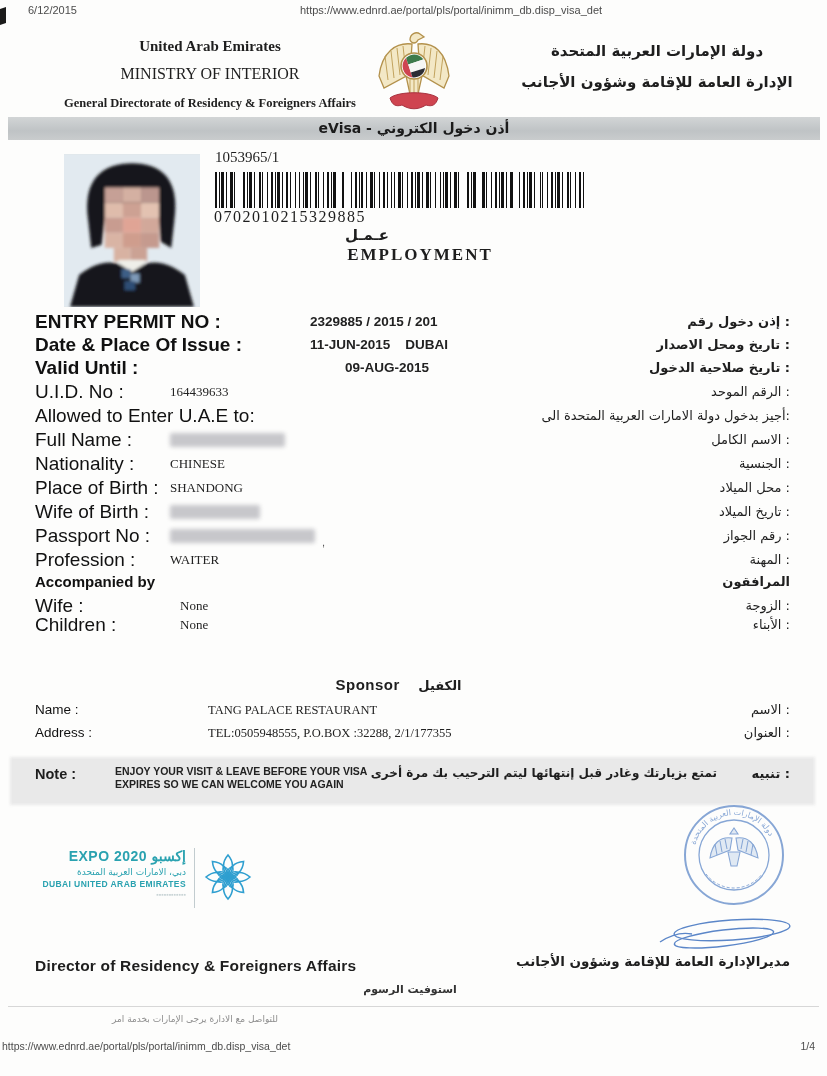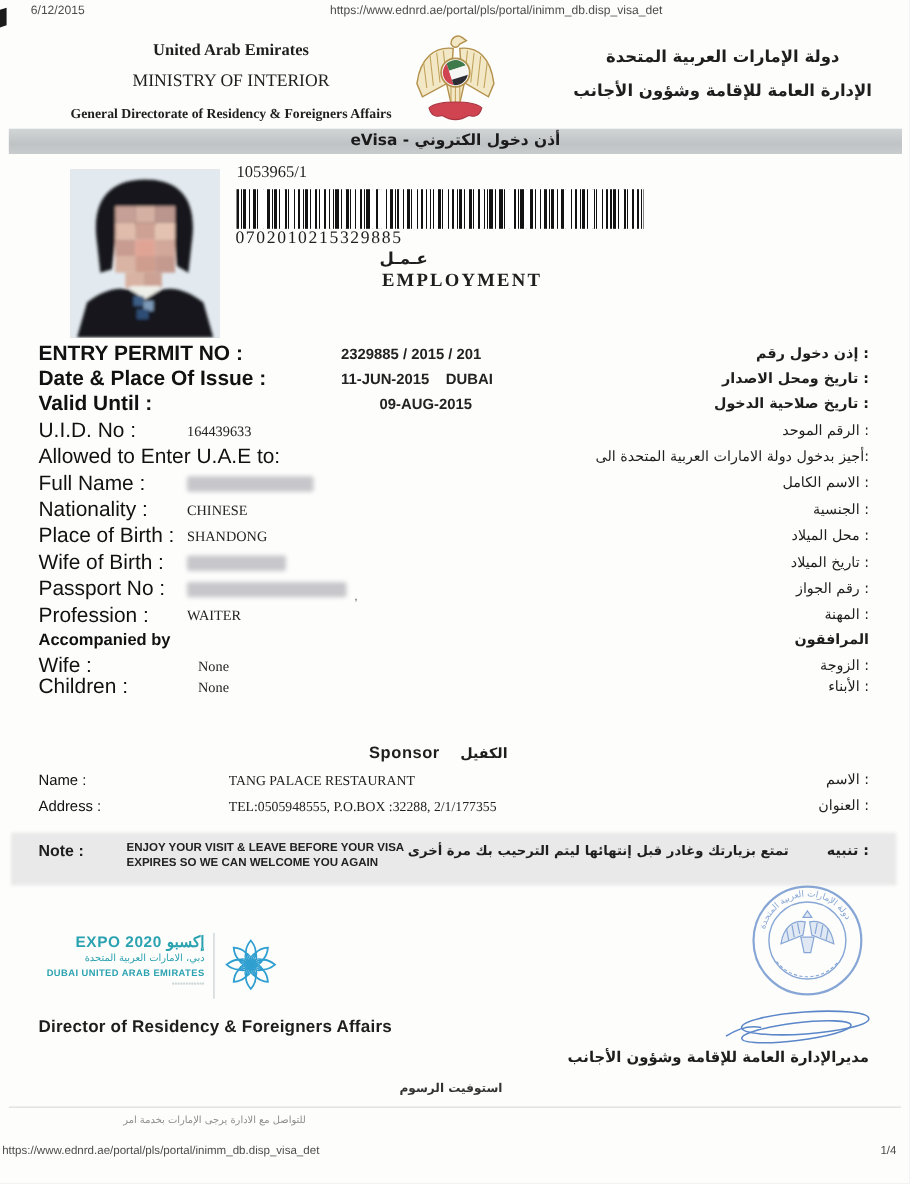--- a/index.html
+++ b/index.html
@@ -76,21 +76,21 @@
   
   .expo{top:840px;left:38px;width:215px;height:80px;}
   .expo .txt{position:absolute;left:0;top:8px;width:148px;text-align:right;}
   .expo .e1{font-size:14px;font-weight:bold;letter-spacing:.5px;}
   .expo .e2{font-size:9px;margin-top:3px;}
   .expo .e3{font-size:8.5px;font-weight:bold;letter-spacing:.4px;margin-top:2px;}
   .expo .ghost{font-size:7px;color:#c9d4d6;margin-top:2px;}
   .expo .sep{position:absolute;left:156px;top:8px;width:1px;height:60px;background:#c2cccf;}
 
   
-  .director-en{top:925px;left:35px;font-size:15.5px;font-weight:bold;letter-spacing:.2px;}
+  .director-en{top:957px;left:35px;font-size:15.5px;font-weight:bold;letter-spacing:.2px;}
   .director-ar{top:953px;right:37px;font-size:13.5px;font-weight:bold;}
   .fees{top:983px;left:330px;width:160px;text-align:center;font-size:11px;font-weight:bold;color:#333;}
   .divider{top:1006px;left:8px;right:8px;height:1px;background:#d7d7d7;}
   .contact{top:1014px;left:112px;font-size:9px;color:#8d8d8d;}
   .footer-url{top:1040px;left:2px;font-size:10.5px;color:#4c4c4c;}
   .footer-page{top:1040px;right:12px;font-size:10.5px;color:#4c4c4c;}
 </style>
 </head>
 <body>
 

